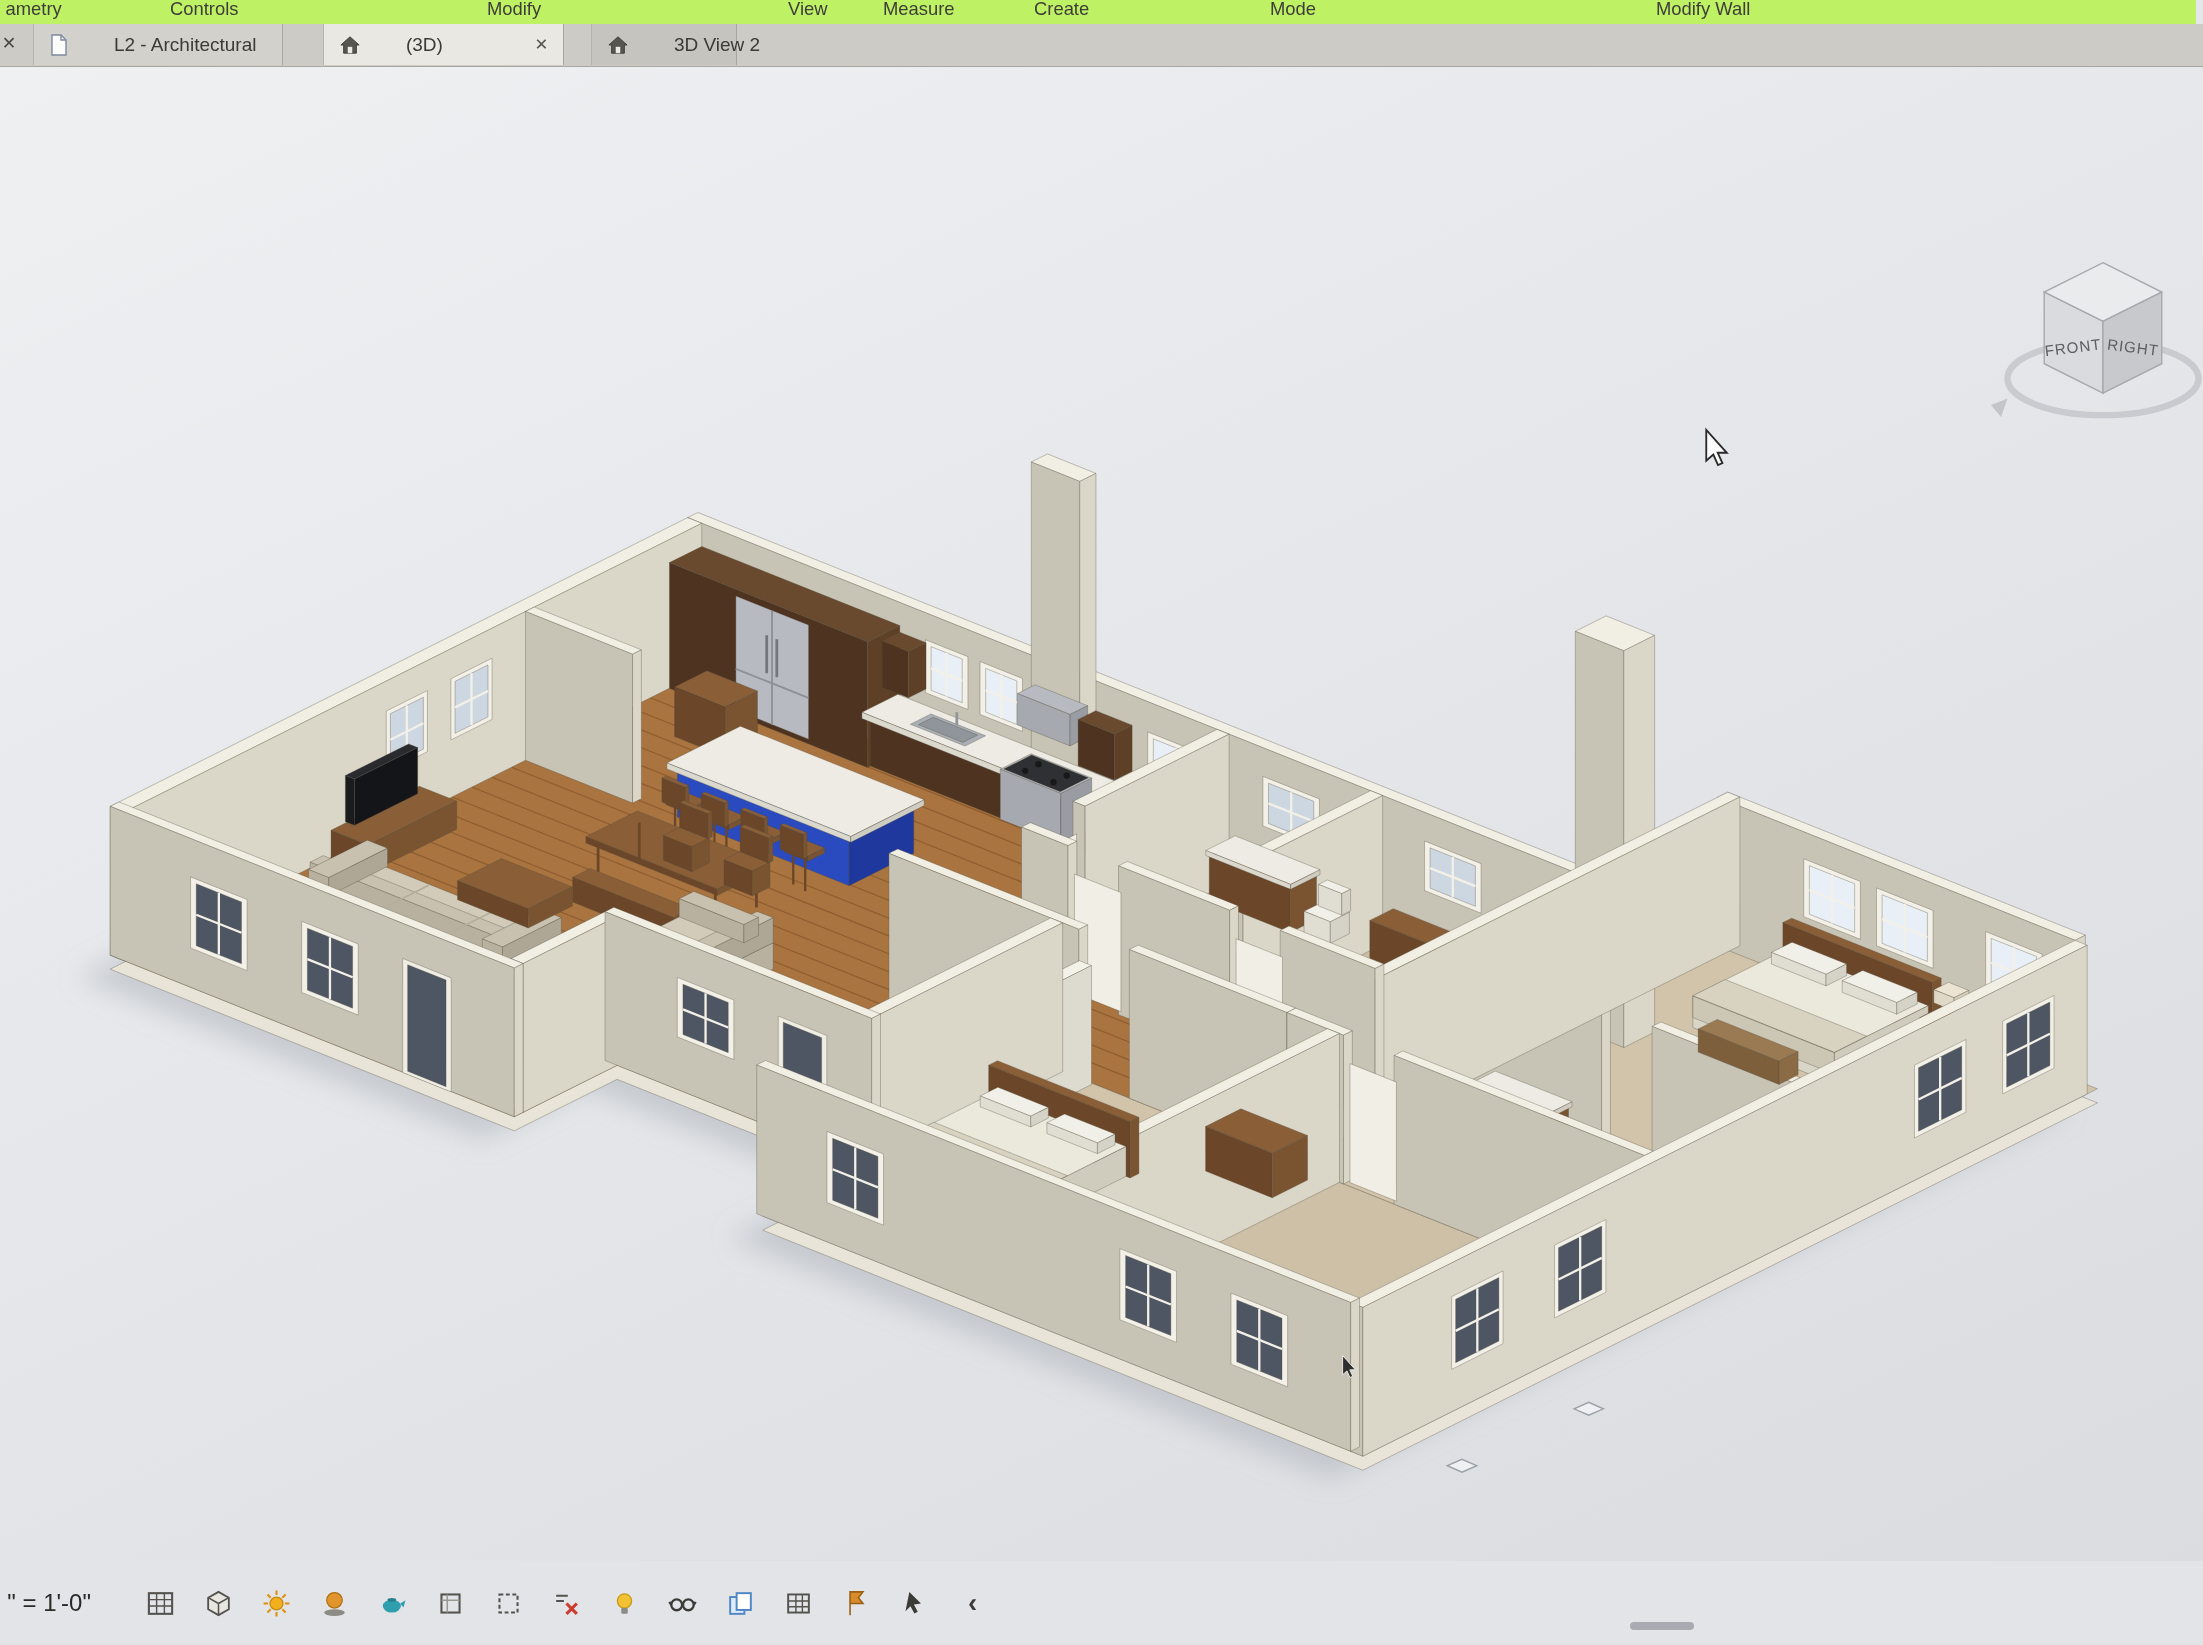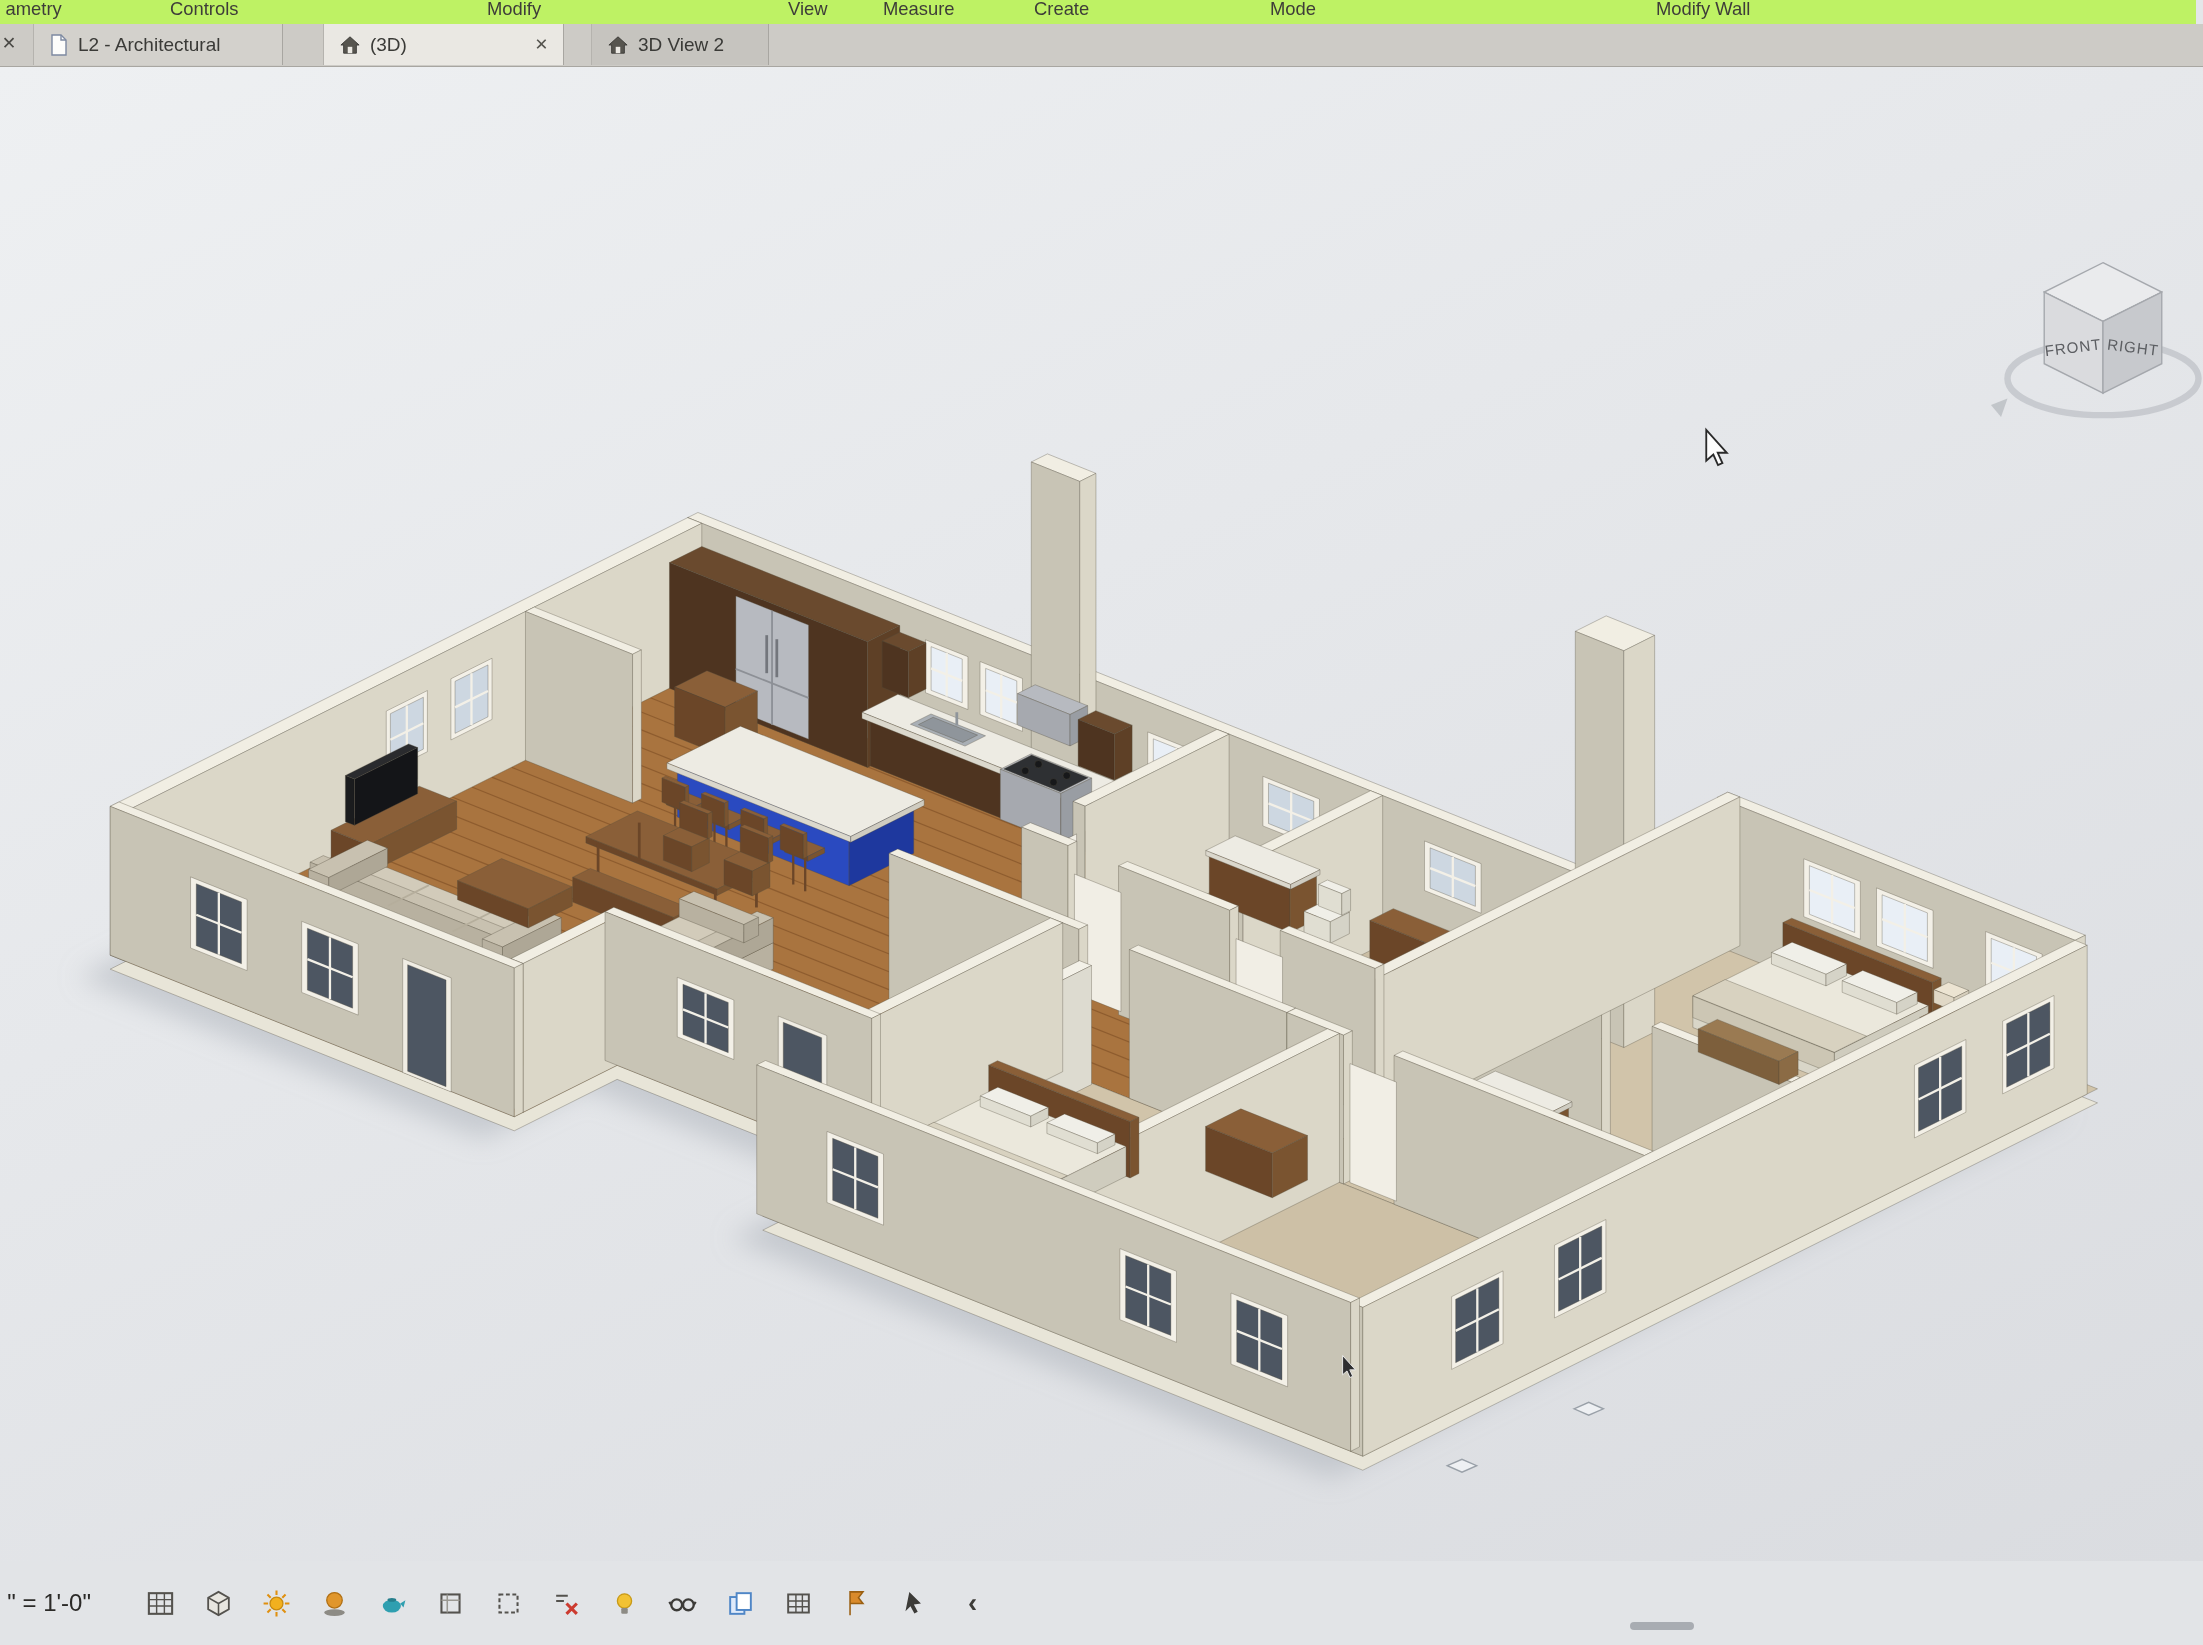--- a/index.html
+++ b/index.html
@@ -7,22 +7,22 @@
        font-family:"Liberation Sans",sans-serif;background:#e4e6e9;-webkit-user-select:none;user-select:none;}
   
   #ribbon{position:absolute;left:0;top:0;width:2196px;height:24px;background:#bef264;z-index:30;}
   #ribbon .rl{position:absolute;top:-1.8px;font-size:18.4px;color:#3e3d39;white-space:nowrap;}
   
   #tabbar{position:absolute;left:0;top:24px;width:2204px;height:42px;background:#cdcbc6;border-bottom:0.9px solid #a8a6a1;z-index:30;}
   .tab{position:absolute;top:0;height:41px;display:flex;align-items:center;gap:9.2px;padding:0 14.7px;
        font-size:19px;color:#3a3a37;border-right:0.9px solid #a8a6a1;border-left:0.9px solid #b5b3ae;box-sizing:border-box;}
   .tab.t1{left:33px;width:250px;background:#d3d1cc;}
   .tab.t2{left:323px;width:241px;background:#eae8e3;}
-  .tab.t3{left:591px;width:178px;background:#c6c4bf;}
-  .tab .lbl{white-space:nowrap;}
+  .tab.t3{left:591px;width:146px;background:#c6c4bf;}
+  .tab .lbl{white-space:nowrap;margin-left:36px;}
   .tclose{margin-left:auto;font-size:16.5px;color:#55544f;cursor:default;}
   #tabedgeclose{position:absolute;left:1.8px;top:9.2px;font-size:17.4px;color:#4a4945;}
   .ticon svg{display:block;}
   
   #canvas{position:absolute;left:0;top:66px;width:2204px;height:1495px;
           background:linear-gradient(155deg,#eef0f2 0%,#e6e8eb 40%,#dadce0 100%);}
   #scene{position:absolute;left:0;top:0;}
   
   #statusbar{position:absolute;left:0;top:1561px;width:2204px;height:84px;background:#e2e4e7;z-index:30;
              display:flex;align-items:center;}

